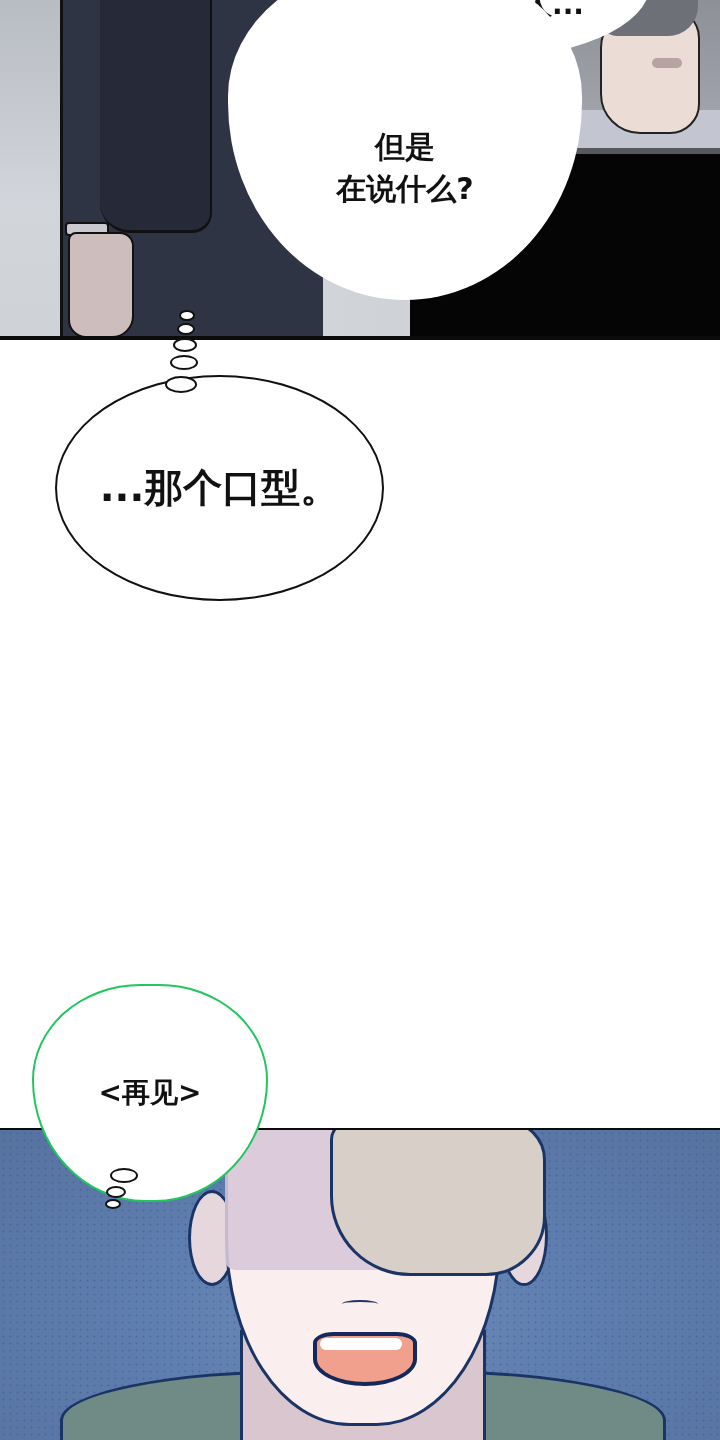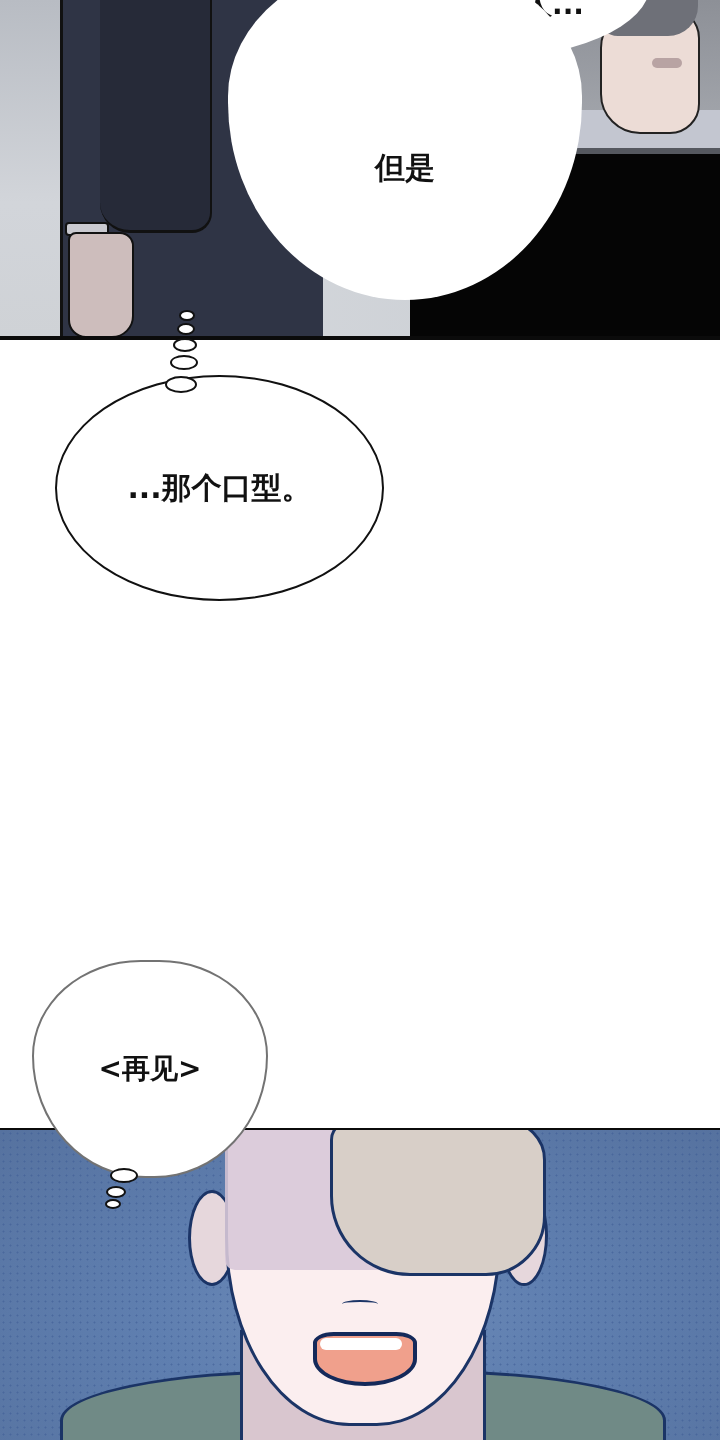--- a/index.html
+++ b/index.html
@@ -21,23 +21,23 @@
 
   .bubble { position:absolute; background:#fff; display:flex; align-items:center; justify-content:center; text-align:center; color:#111; font-weight:bold; }
   #bubble-top { left:228px; top:-40px; width:354px; height:340px; border-radius:48% 48% 50% 50% / 40% 40% 58% 58%; }
   #bubble-top-upper { left:300px; top:-90px; width:350px; height:150px; border-radius:50%; }
   #bubble-top .txt { font-size:30px; line-height:42px; margin-top:76px; }
   .cutoff-line { position:absolute; left:300px; top:-14px; width:340px; text-align:center; font-size:28px; font-weight:bold; color:#111; white-space:nowrap; }
 
   .dot { position:absolute; background:#fff; border:2px solid #111; border-radius:50%; }
 
   #bubble-mouth { left:55px; top:375px; width:325px; height:222px; border:2px solid #111; border-radius:50%; }
-  #bubble-mouth .txt { font-size:30px; }
+  #bubble-mouth .txt { font-size:39px; }
 
-  #bubble-bye { left:32px; top:960px; width:232px; height:214px; border:2px solid #737373; border-radius:46% 46% 48% 48% / 44% 44% 56% 56%; z-index:3; }
+  #bubble-bye { left:32px; top:984px; width:232px; height:214px; border:2px solid #22c55e; border-radius:46% 46% 48% 48% / 44% 44% 56% 56%; z-index:3; }
   #bubble-bye .txt { font-size:28px; }
 
   #panel-bottom { top:1130px; height:310px; background:radial-gradient(ellipse at 50% 60%, #6e8bb7 0%, #5f7fb0 40%, #56729f 100%); }
   #panel-bottom .noise { position:absolute; inset:0; background-image:radial-gradient(#3c5a93 0.8px, transparent 1.2px); background-size:7px 7px; opacity:0.55; }
   #panel-bottom .shoulders { position:absolute; left:60px; top:240px; width:600px; height:120px; background:#708a86; border:3px solid #1b3466; border-radius:40% 40% 0 0; }
   #panel-bottom .neck { position:absolute; left:240px; top:200px; width:240px; height:140px; background:#d9c6cf; border-left:3px solid #1b3466; border-right:3px solid #1b3466; }
   #panel-bottom .face { position:absolute; left:225px; top:-20px; width:270px; height:310px; background:#fbeeef; border:3px solid #1b3466; border-radius:10px 10px 45% 45% / 10px 10px 60% 60%; }
   #panel-bottom .face-shade { position:absolute; left:225px; top:-20px; width:270px; height:160px; background:#d8c8d8; border-radius:10px; opacity:0.9; }
   #panel-bottom .hair { position:absolute; left:330px; top:-10px; width:210px; height:150px; background:#d8cfc8; border:3px solid #1b3466; border-radius:20px 40px 60px 80px; }
   #panel-bottom .ear-l { position:absolute; left:188px; top:60px; width:42px; height:90px; background:#e6d7dc; border:3px solid #1b3466; border-radius:50%; }
@@ -60,20 +60,21 @@
   <div class="suit"></div>
   <div class="suit-shade"></div>
   <div class="cuff"></div>
   <div class="hand"></div>
 
   <div class="bubble" id="bubble-top-upper"></div>
   <div class="cutoff-line">能与上是去的人...</div>
   <div class="bubble" id="bubble-top">
     <div class="txt">
       <div>但是</div>
+      <div>在说什么?</div>
     </div>
   </div>
 </div>
 <div class="border-line" style="top:336px;"></div>
 
 <div class="dot" style="left:179px;top:310px;width:12px;height:7px;"></div>
 <div class="dot" style="left:177px;top:323px;width:14px;height:8px;"></div>
 <div class="dot" style="left:173px;top:338px;width:20px;height:10px;"></div>
 <div class="dot" style="left:170px;top:355px;width:24px;height:11px;"></div>
 <div class="dot" style="left:165px;top:376px;width:28px;height:13px;z-index:2;"></div>

